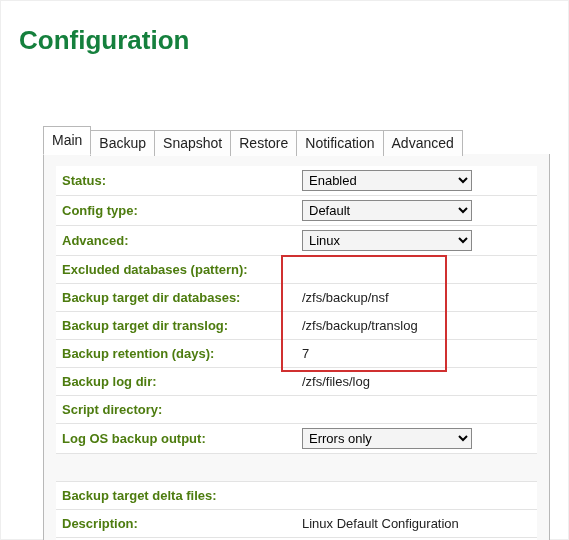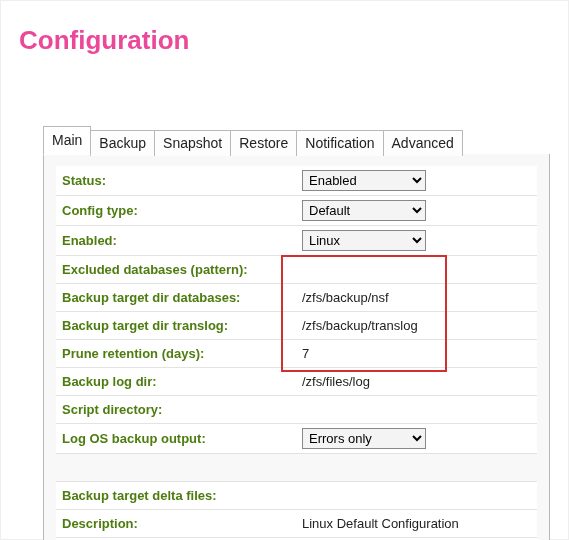--- a/index.html
+++ b/index.html
@@ -17,21 +17,21 @@
     padding: 20px 18px 18px 18px;
     box-sizing: border-box;
     width: 569px;
     height: 540px;
     border: 1px solid #eee;
   }
   h1.title {
     font-size: 26px;
     font-weight: bold;
     margin: 4px 0 24px 0;
-    color: #ec4899;
+    color: #15803d;
   }
   
   .tabs {
     display: flex;
     align-items: flex-end;
     padding-left: 24px;
     position: relative;
   }
   .tabs .tab {
     border: 1px solid #b8b8b8;
@@ -87,21 +87,21 @@
   }
   .form td.value {
     color: #222;
   }
   .form tr.spacer td {
     height: 14px;
     background: #f8f8f8;
     border-bottom: 1px solid #e3e3e3;
   }
   select.sel {
-    width: 124px;
+    width: 170px;
     font-size: 13px;
     font-family: inherit;
     border: 1px solid #888;
     background: #f4f4f4;
     height: 21px;
     padding: 0 2px;
   }
   
   .highlight-box {
     position: absolute;
@@ -138,41 +138,41 @@
       </tr>
       <tr>
         <td class="label">Config type:</td>
         <td class="value">
           <select class="sel">
             <option>Default</option>
           </select>
         </td>
       </tr>
       <tr>
-        <td class="label">Enabled:</td>
+        <td class="label">Advanced:</td>
         <td class="value">
           <select class="sel">
             <option>Linux</option>
           </select>
         </td>
       </tr>
       <tr>
         <td class="label">Excluded databases (pattern):</td>
         <td class="value"></td>
       </tr>
       <tr>
         <td class="label">Backup target dir databases:</td>
         <td class="value">/zfs/backup/nsf</td>
       </tr>
       <tr>
         <td class="label">Backup target dir translog:</td>
         <td class="value">/zfs/backup/translog</td>
       </tr>
       <tr>
-        <td class="label">Prune retention (days):</td>
+        <td class="label">Backup retention (days):</td>
         <td class="value">7</td>
       </tr>
       <tr>
         <td class="label">Backup log dir:</td>
         <td class="value">/zfs/files/log</td>
       </tr>
       <tr>
         <td class="label">Script directory:</td>
         <td class="value"></td>
       </tr>

